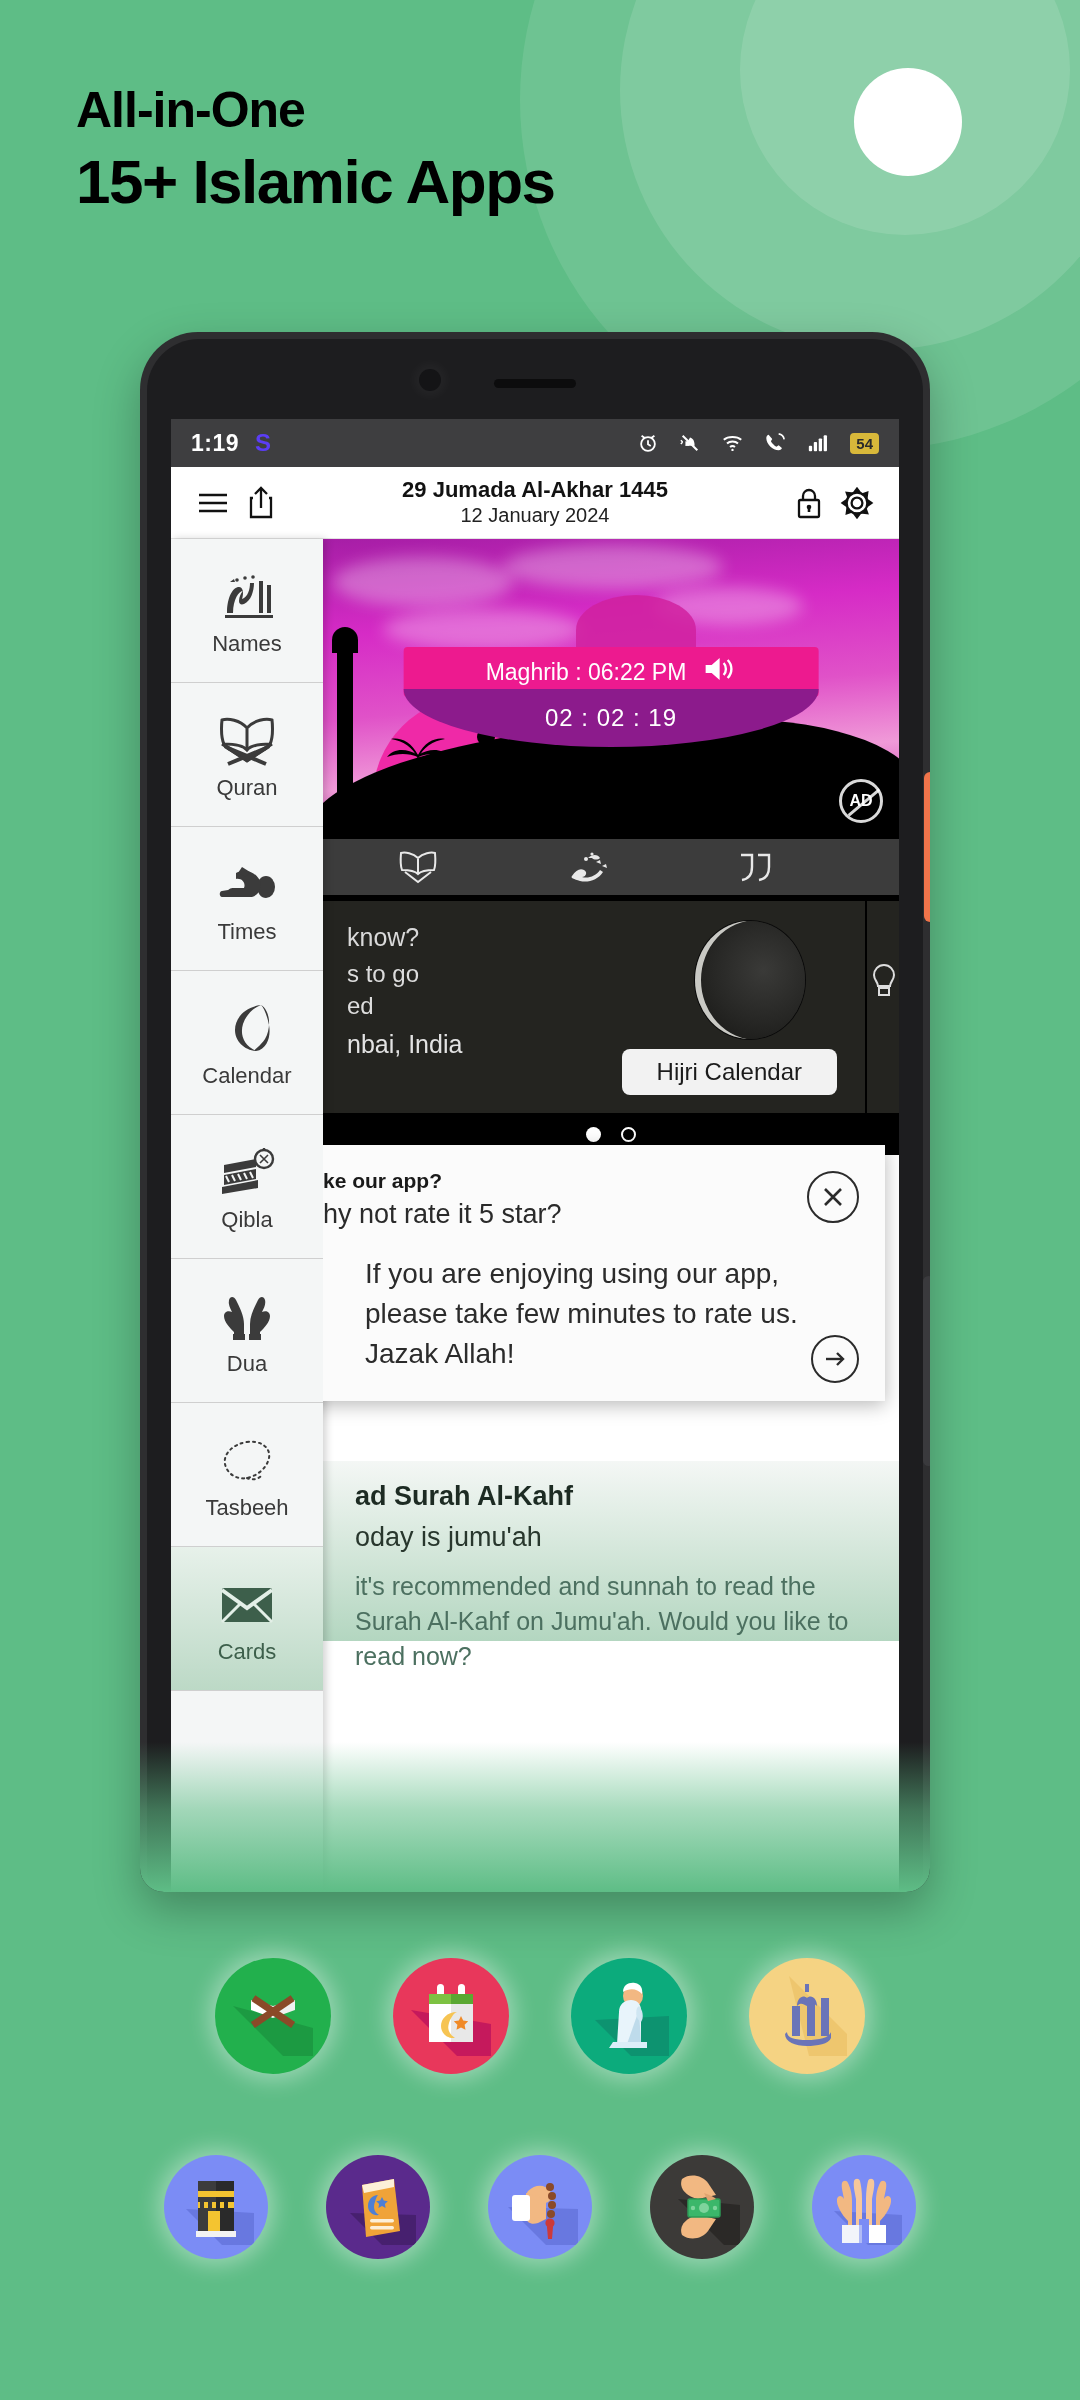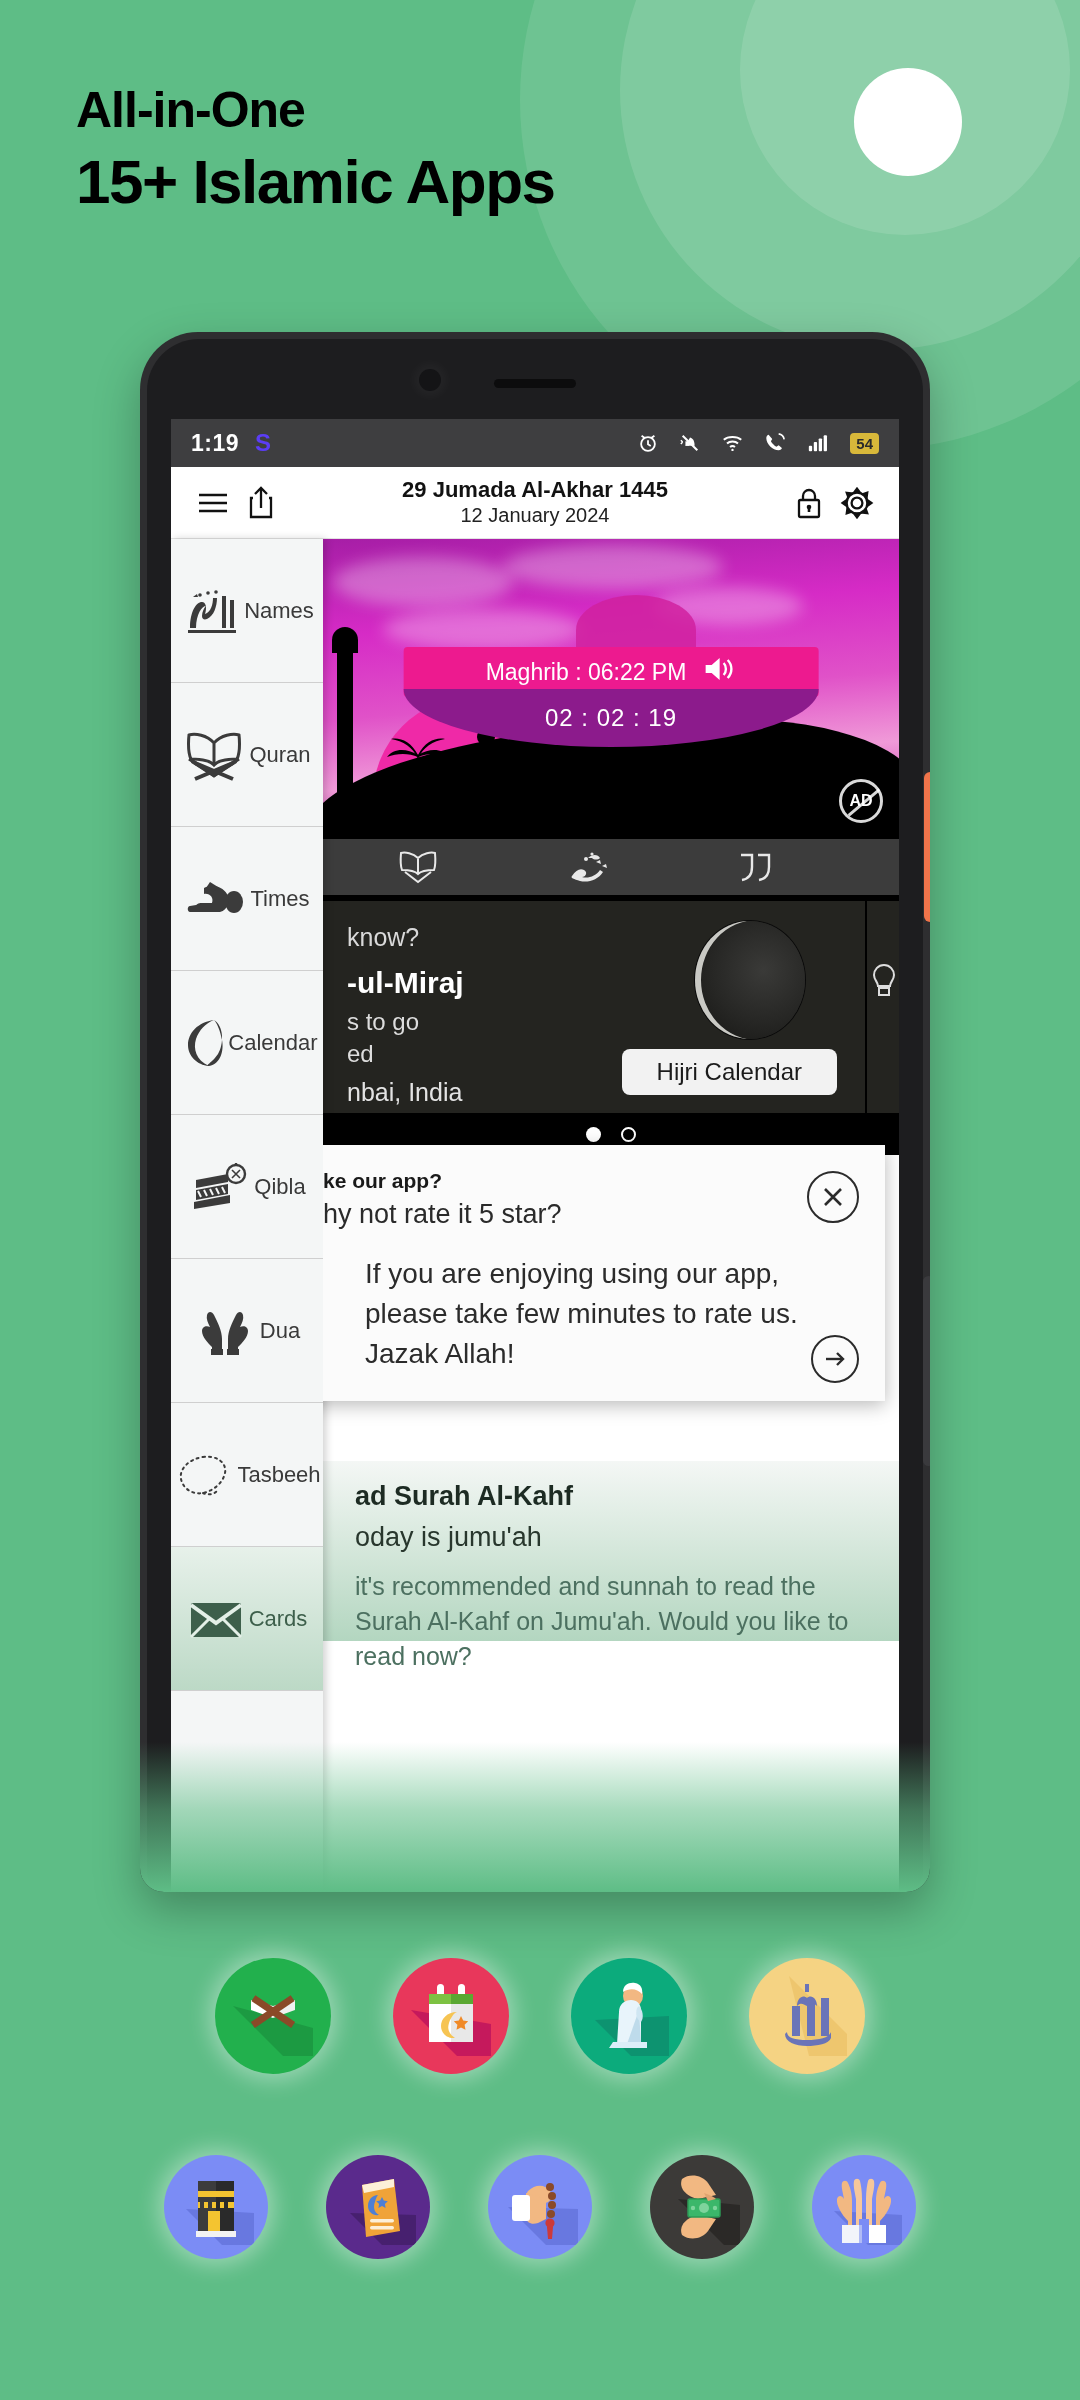--- a/index.html
+++ b/index.html
@@ -64,21 +64,21 @@
   .appbar .dates { flex:1; text-align:center; }
   .appbar .d1 { font-size:22px; font-weight:bold; color:#121212; line-height:1.15; }
   .appbar .d2 { font-size:20px; color:#222; line-height:1.3; }
 
   .body-row { display:flex; height:calc(100% - 120px); }
 
   
   .sidebar { width:152px; flex:0 0 152px; background:#f4f6f6; position:relative; z-index:6;
              box-shadow:3px 0 8px rgba(0,0,0,0.18); }
   .side-item { height:144px; border-bottom:1px solid #cfcfcf; display:flex;
-               flex-direction:row; align-items:center; justify-content:center; gap:4px;
+               flex-direction:column; align-items:center; justify-content:center; gap:4px;
                background:#f4f6f6; }
   .side-item .si-icon { height:62px; display:flex; align-items:center; justify-content:center; }
   .side-item .si-label { font-size:22px; color:#3a3a3a; }
   .side-item.tinted { background:linear-gradient(180deg,#e7f1ea 0%, #bcd9c6 100%); }
   .side-item.tinted .si-label { color:#3d5f4b; }
 
   
   .content { flex:1; position:relative; background:#fff; overflow:hidden; }
 
   
@@ -449,21 +449,20 @@
               <svg width="38" height="32" viewBox="0 0 38 32" fill="none" stroke="#e8e8e8" stroke-width="2.4">
                   <path d="M4 4 H15 V16 C15 24 11 28 5 29"></path>
                   <path d="M21 4 H32 V16 C32 24 28 28 22 29"></path>
                 </svg>
             </span>
           </div>
 
           <div class="darkwrap">
             <div class="darkcard">
               <div class="dk-title">know?</div>
-              <div class="dk-event">-ul-Miraj</div>
               <div class="dk-sub">s to go</div>
               <div class="dk-sub2">ed</div>
               <div class="dk-loc">nbai, India</div>
               <div class="moon"></div>
               <div class="hijri-btn">Hijri Calendar</div>
             </div>
             <div class="peek">
               <span class="bulb">
                 <svg width="26" height="34" viewBox="0 0 26 34" fill="none" stroke="#ddd" stroke-width="2">
                     <path d="M13 2 C19 2 23 7 23 12 C23 17 19 19 19 23 H7 C7 19 3 17 3 12 C3 7 7 2 13 2 Z"></path>

